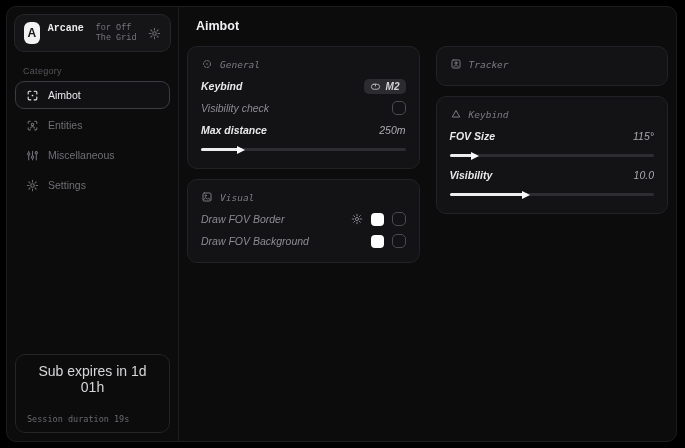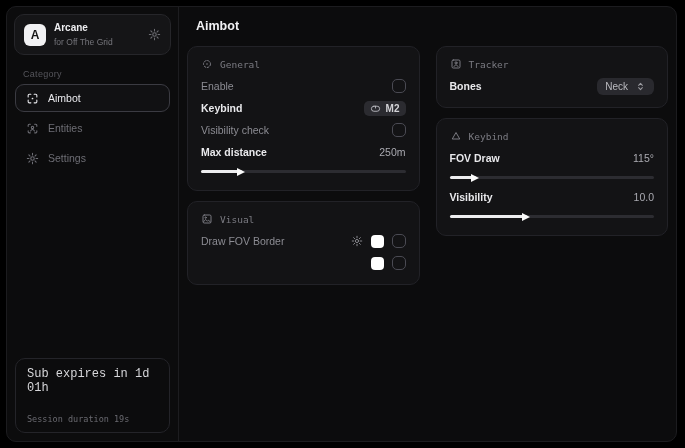--- a/index.html
+++ b/index.html
@@ -15,42 +15,42 @@
     display:flex;overflow:hidden;box-sizing:border-box;
   }
   
   .sidebar{width:172px;min-width:172px;border-right:1px solid #1d1d20;display:flex;flex-direction:column;box-sizing:border-box;}
   .brand-card{
     margin:7px 7px 4px 7px;background:#151517;border:1px solid #26262a;border-radius:10px;
     display:flex;align-items:center;gap:8px;padding:7px 9px;
   }
   .logo{width:22px;height:22px;background:#f2f2f3;border-radius:6px;color:#151515;
     font-weight:bold;font-size:12px;display:flex;align-items:center;justify-content:center;}
-  .brand-text{display:flex;flex-direction:column;gap:4px;}
+  .brand-text{display:flex;flex-direction:row;gap:12px;font-family:Liberation Mono, monospace;}
   .brand-name{font-size:10px;font-weight:700;color:#ededf0;}
   .brand-sub{font-size:8.5px;color:#76767c;}
   .brand-gear{margin-left:auto;color:#6d6d73;display:flex;cursor:pointer;}
   .category{font-size:9px;color:#55555b;padding:10px 16px 5px;letter-spacing:.3px;}
   .nav{padding:0 8px;display:flex;flex-direction:column;gap:2px;}
   .nav-item{
     height:26px;display:flex;align-items:center;gap:9px;padding:0 10px;
     border-radius:9px;border:1px solid transparent;color:#6e6e75;font-size:10.5px;cursor:pointer;
   }
   .nav-item.selected{border-color:#3b3b42;color:#eaeaee;background:#111113;}
   .nav-item svg{width:13px;height:13px;flex:none;}
   .nav-item span.lbl{white-space:nowrap;}
   .side-spacer{flex:1;}
   .status-card{margin:8px;border:1px solid #242429;border-radius:10px;padding:8px 11px;}
-  .status1{font-family:Liberation Mono, monospace;font-size:12px;color:#d7d7da;}
+  .status1{font-family:Liberation Sans, sans-serif;font-size:14px;color:#d7d7da;text-align:center;}
   .status2{font-family:"DejaVu Sans Mono", monospace;font-size:8.5px;color:#6a6a70;margin-top:19px;}
   
   .main{flex:1;display:flex;flex-direction:column;min-width:0;}
   .main-header{height:38px;min-height:38px;display:flex;align-items:center;padding:0 17px;
     font-size:12.5px;font-weight:700;color:#f1f1f3;}
-  .content{display:flex;gap:16px;padding:1px 8px 8px;align-items:flex-start;}
+  .content{display:flex;gap:16px;padding:1px 8px 8px;align-items:flex-start;font-style:italic;}
   .col{flex:1;display:flex;flex-direction:column;gap:10px;min-width:0;}
   .panel{background:#131315;border:1px solid #222227;border-radius:10px;padding:9px 13px 10px;}
   .panel-header{display:flex;align-items:center;gap:7px;color:#7b7b82;
     font-family:"DejaVu Sans Mono", monospace;font-size:9.5px;margin:2px 0 5px;}
   .panel-header svg{width:12px;height:12px;}
   .row{display:flex;align-items:center;min-height:22px;}
   .lbl-dim{font-size:10.5px;color:#8c8c93;}
   .lbl-bright{font-size:10.5px;font-weight:600;color:#e9e9ec;}
   .row-right{margin-left:auto;display:flex;align-items:center;gap:8px;}
   .checkbox{width:14px;height:14px;border:1.5px solid #4a4a53;border-radius:5px;box-sizing:border-box;cursor:pointer;background:transparent;}
@@ -106,20 +106,29 @@
       <div class="nav-item">
         <svg viewBox="0 0 24 24" fill="none" stroke="currentColor" stroke-width="2" stroke-linecap="round">
           <path d="M4 8V6a2 2 0 0 1 2-2h2M16 4h2a2 2 0 0 1 2 2v2M20 16v2a2 2 0 0 1-2 2h-2M8 20H6a2 2 0 0 1-2-2v-2"></path>
           <circle cx="12" cy="10" r="2.2"></circle>
           <path d="M8.5 16.5c.8-1.9 2-2.7 3.5-2.7s2.7.8 3.5 2.7"></path>
         </svg>
         <span class="lbl">Entities</span>
       </div>
       <div class="nav-item">
         <svg viewBox="0 0 24 24" fill="none" stroke="currentColor" stroke-width="2" stroke-linecap="round">
+          <path d="M5 4v16M12 4v16M19 4v16"></path>
+          <circle cx="5" cy="9" r="2.1" fill="#0c0c0d"></circle>
+          <circle cx="12" cy="15" r="2.1" fill="#0c0c0d"></circle>
+          <circle cx="19" cy="7" r="2.1" fill="#0c0c0d"></circle>
+        </svg>
+        <span class="lbl">Miscellaneous</span>
+      </div>
+      <div class="nav-item">
+        <svg viewBox="0 0 24 24" fill="none" stroke="currentColor" stroke-width="2" stroke-linecap="round">
           <circle cx="12" cy="12" r="3.2"></circle>
           <path d="M12 2.5v3M12 18.5v3M2.5 12h3M18.5 12h3M5.3 5.3l2.1 2.1M16.6 16.6l2.1 2.1M18.7 5.3l-2.1 2.1M7.4 16.6l-2.1 2.1"></path>
         </svg>
         <span class="lbl">Settings</span>
       </div>
     </div>
 
     <div class="side-spacer"></div>
 
     <div class="status-card">
@@ -137,26 +146,20 @@
 
         <div class="panel">
           <div class="panel-header">
             <svg viewBox="0 0 24 24" fill="none" stroke="currentColor" stroke-width="2" stroke-linecap="round">
               <circle cx="12" cy="12" r="7" stroke-dasharray="3.5 3.2"></circle>
               <circle cx="12" cy="12" r="1.6" fill="currentColor" stroke="none"></circle>
             </svg>
             <span>General</span>
           </div>
 
-          <div class="row">
-            <span class="lbl-dim">Enable</span>
-            <div class="row-right">
-              <div class="checkbox"></div>
-            </div>
-          </div>
 
           <div class="row">
             <span class="lbl-bright">Keybind</span>
             <div class="row-right">
               <div class="keybadge">
                 <svg viewBox="0 0 24 24" fill="none" stroke="currentColor" stroke-width="2" stroke-linecap="round">
                   <rect x="3" y="7" width="18" height="11" rx="5.5"></rect>
                   <path d="M12 7v4"></path>
                 </svg>
                 <span>M2</span>
@@ -198,63 +201,53 @@
                   <circle cx="12" cy="12" r="3.2"></circle>
                   <path d="M12 2.5v3M12 18.5v3M2.5 12h3M18.5 12h3M5.3 5.3l2.1 2.1M16.6 16.6l2.1 2.1M18.7 5.3l-2.1 2.1M7.4 16.6l-2.1 2.1"></path>
                 </svg>
               </div>
               <div class="swatch" style="background: rgb(255, 255, 255);"></div>
               <div class="checkbox"></div>
             </div>
           </div>
 
           <div class="row">
+            <span class="lbl-dim">Draw FOV Background</span>
             <div class="row-right">
               <div class="swatch" style="background: rgb(255, 255, 255);"></div>
               <div class="checkbox"></div>
             </div>
           </div>
         </div>
       </div>
 
       <div class="col">
 
         <div class="panel">
           <div class="panel-header">
             <svg viewBox="0 0 24 24" fill="none" stroke="currentColor" stroke-width="2" stroke-linecap="round">
               <rect x="4" y="4" width="16" height="16" rx="2.5"></rect>
               <circle cx="12" cy="9.8" r="2.1"></circle>
               <path d="M8 17c.8-2 2.3-3 4-3s3.2 1 4 3"></path>
             </svg>
             <span>Tracker</span>
           </div>
 
-          <div class="row">
-            <span class="lbl-bright">Bones</span>
-            <div class="row-right">
-              <div class="select-btn">
-                <span>Neck</span>
-                <svg viewBox="0 0 24 24" fill="none" stroke="currentColor" stroke-width="2.2" stroke-linecap="round" stroke-linejoin="round">
-                  <path d="M8 9.5L12 5l4 4.5M8 14.5l4 4.5 4-4.5"></path>
-                </svg>
-              </div>
-            </div>
-          </div>
         </div>
 
         <div class="panel">
           <div class="panel-header">
             <svg viewBox="0 0 24 24" fill="none" stroke="currentColor" stroke-width="2" stroke-linejoin="round">
               <path d="M12 5l7.5 13h-15z"></path>
             </svg>
             <span>Keybind</span>
           </div>
 
           <div class="row">
-            <span class="lbl-bright">FOV Draw</span>
+            <span class="lbl-bright">FOV Size</span>
             <span class="value">115°</span>
           </div>
           <div class="slider">
             <div class="slider-fill" style="width: 13%;"></div>
           </div>
 
           <div class="row">
             <span class="lbl-bright">Visibility</span>
             <span class="value">10.0</span>
           </div>

